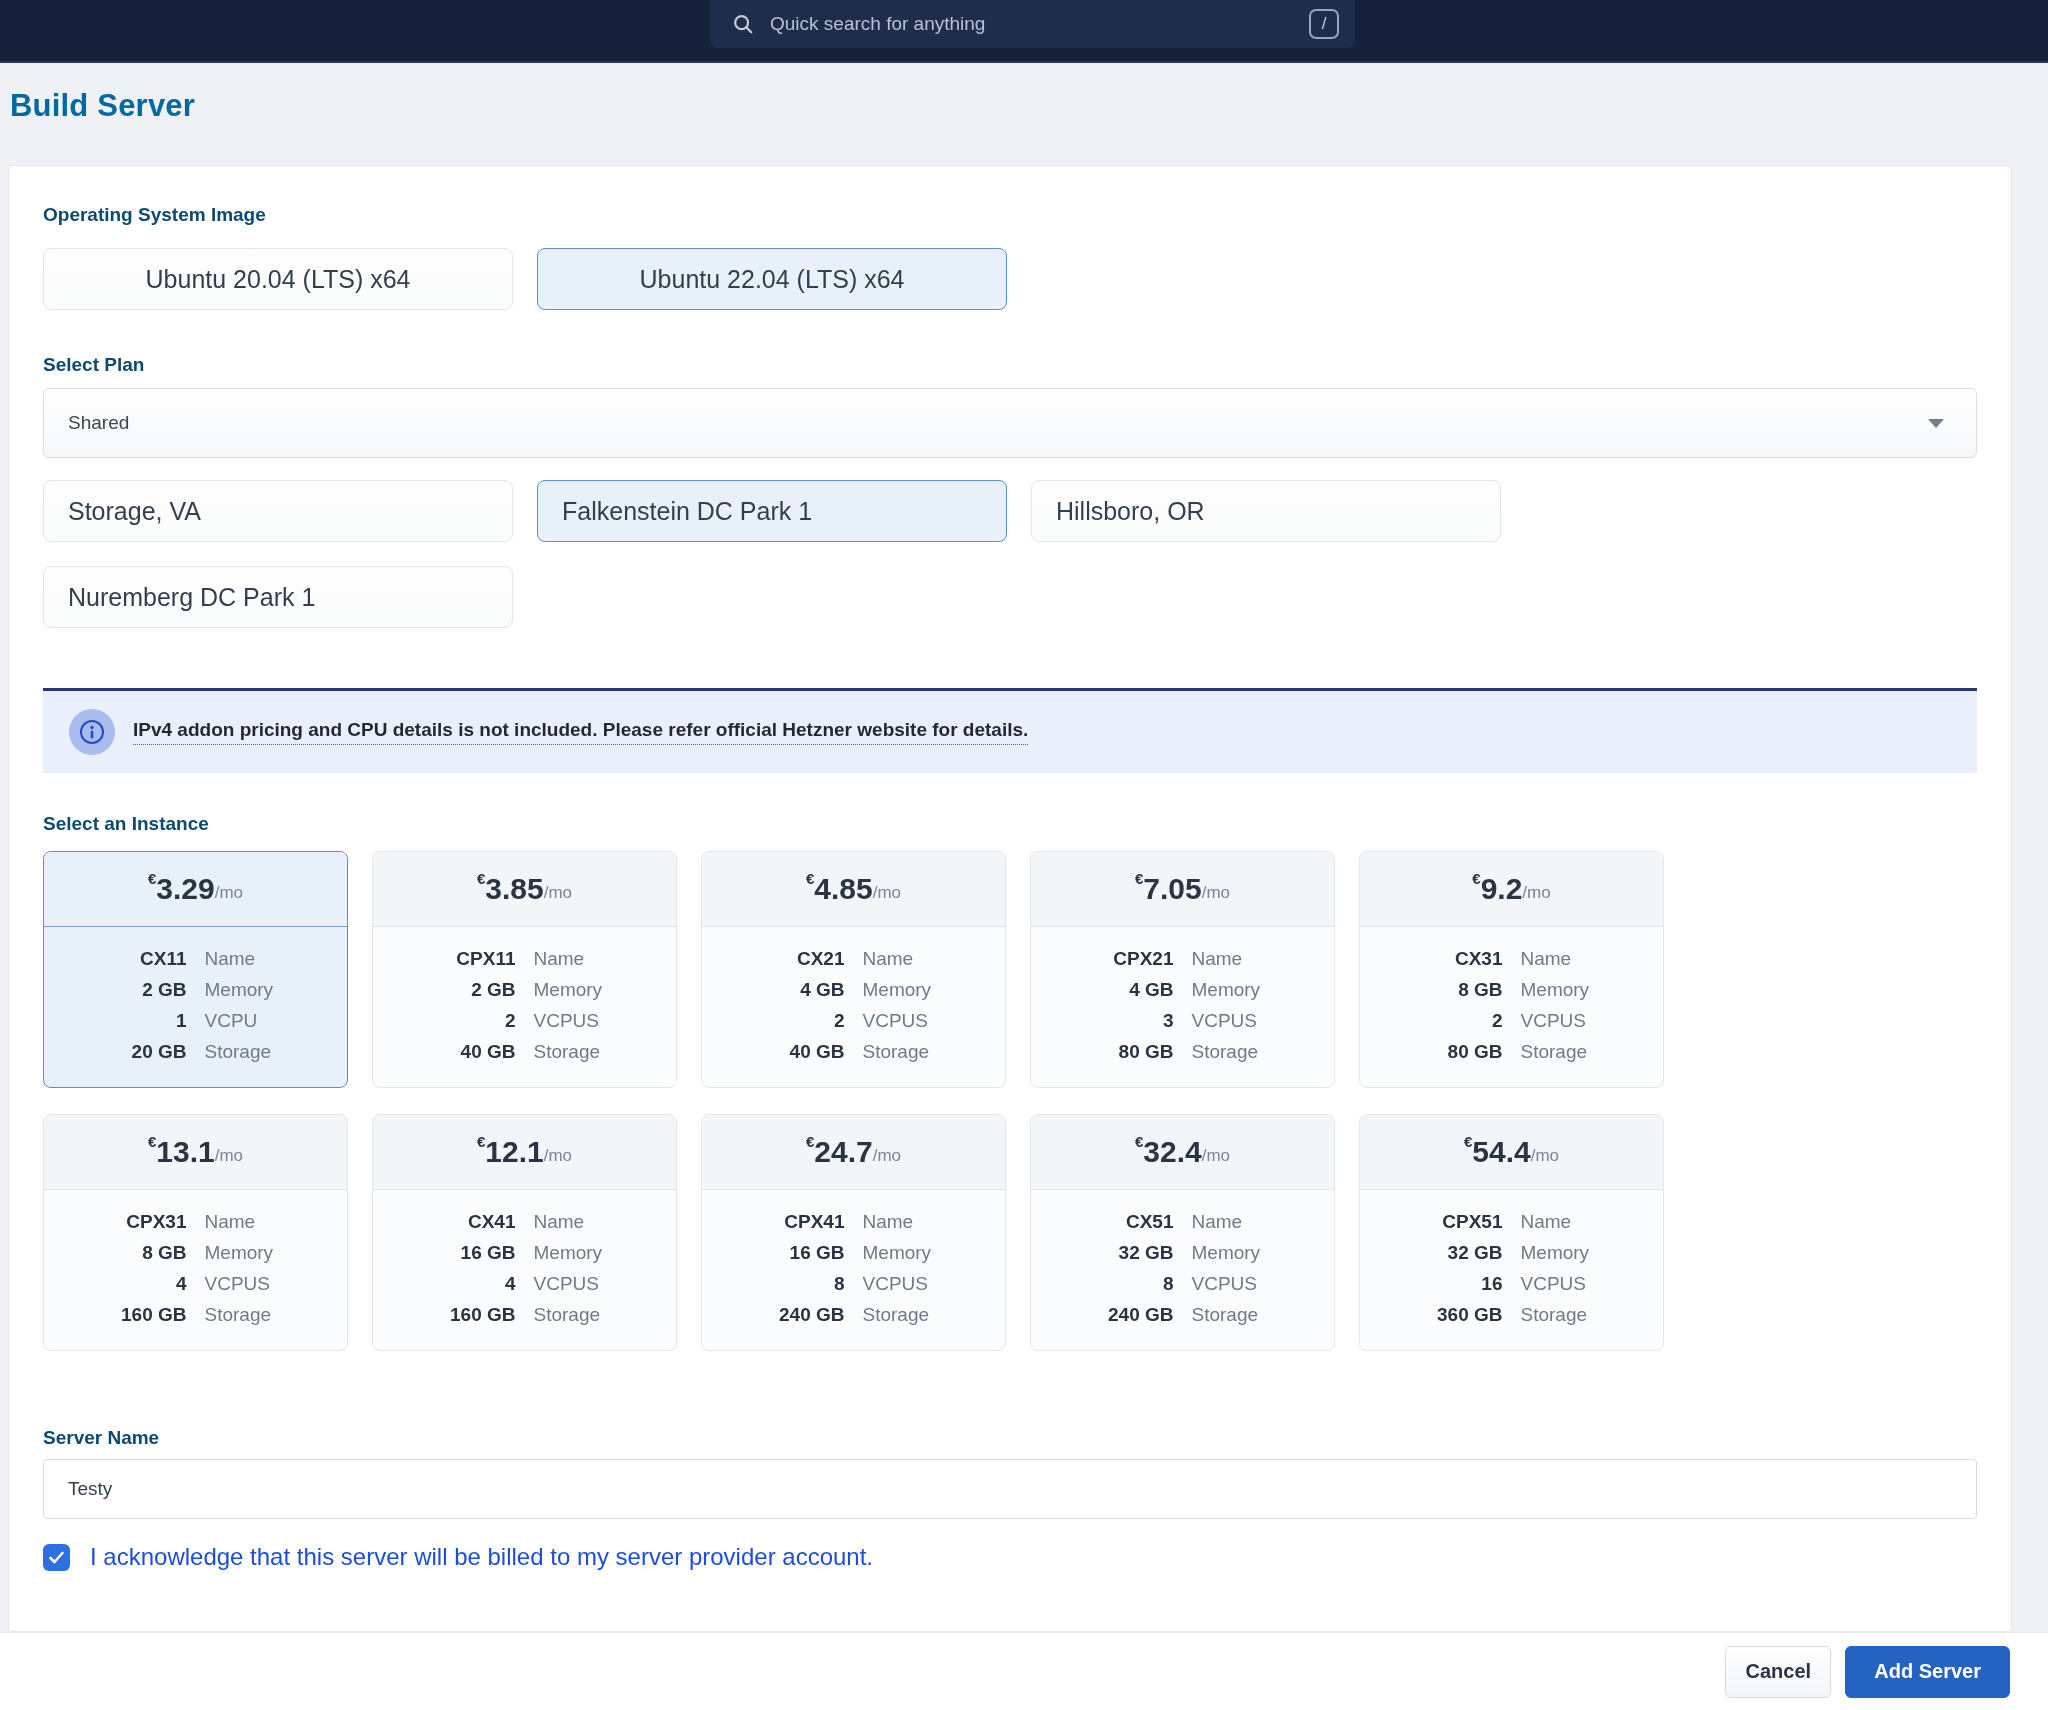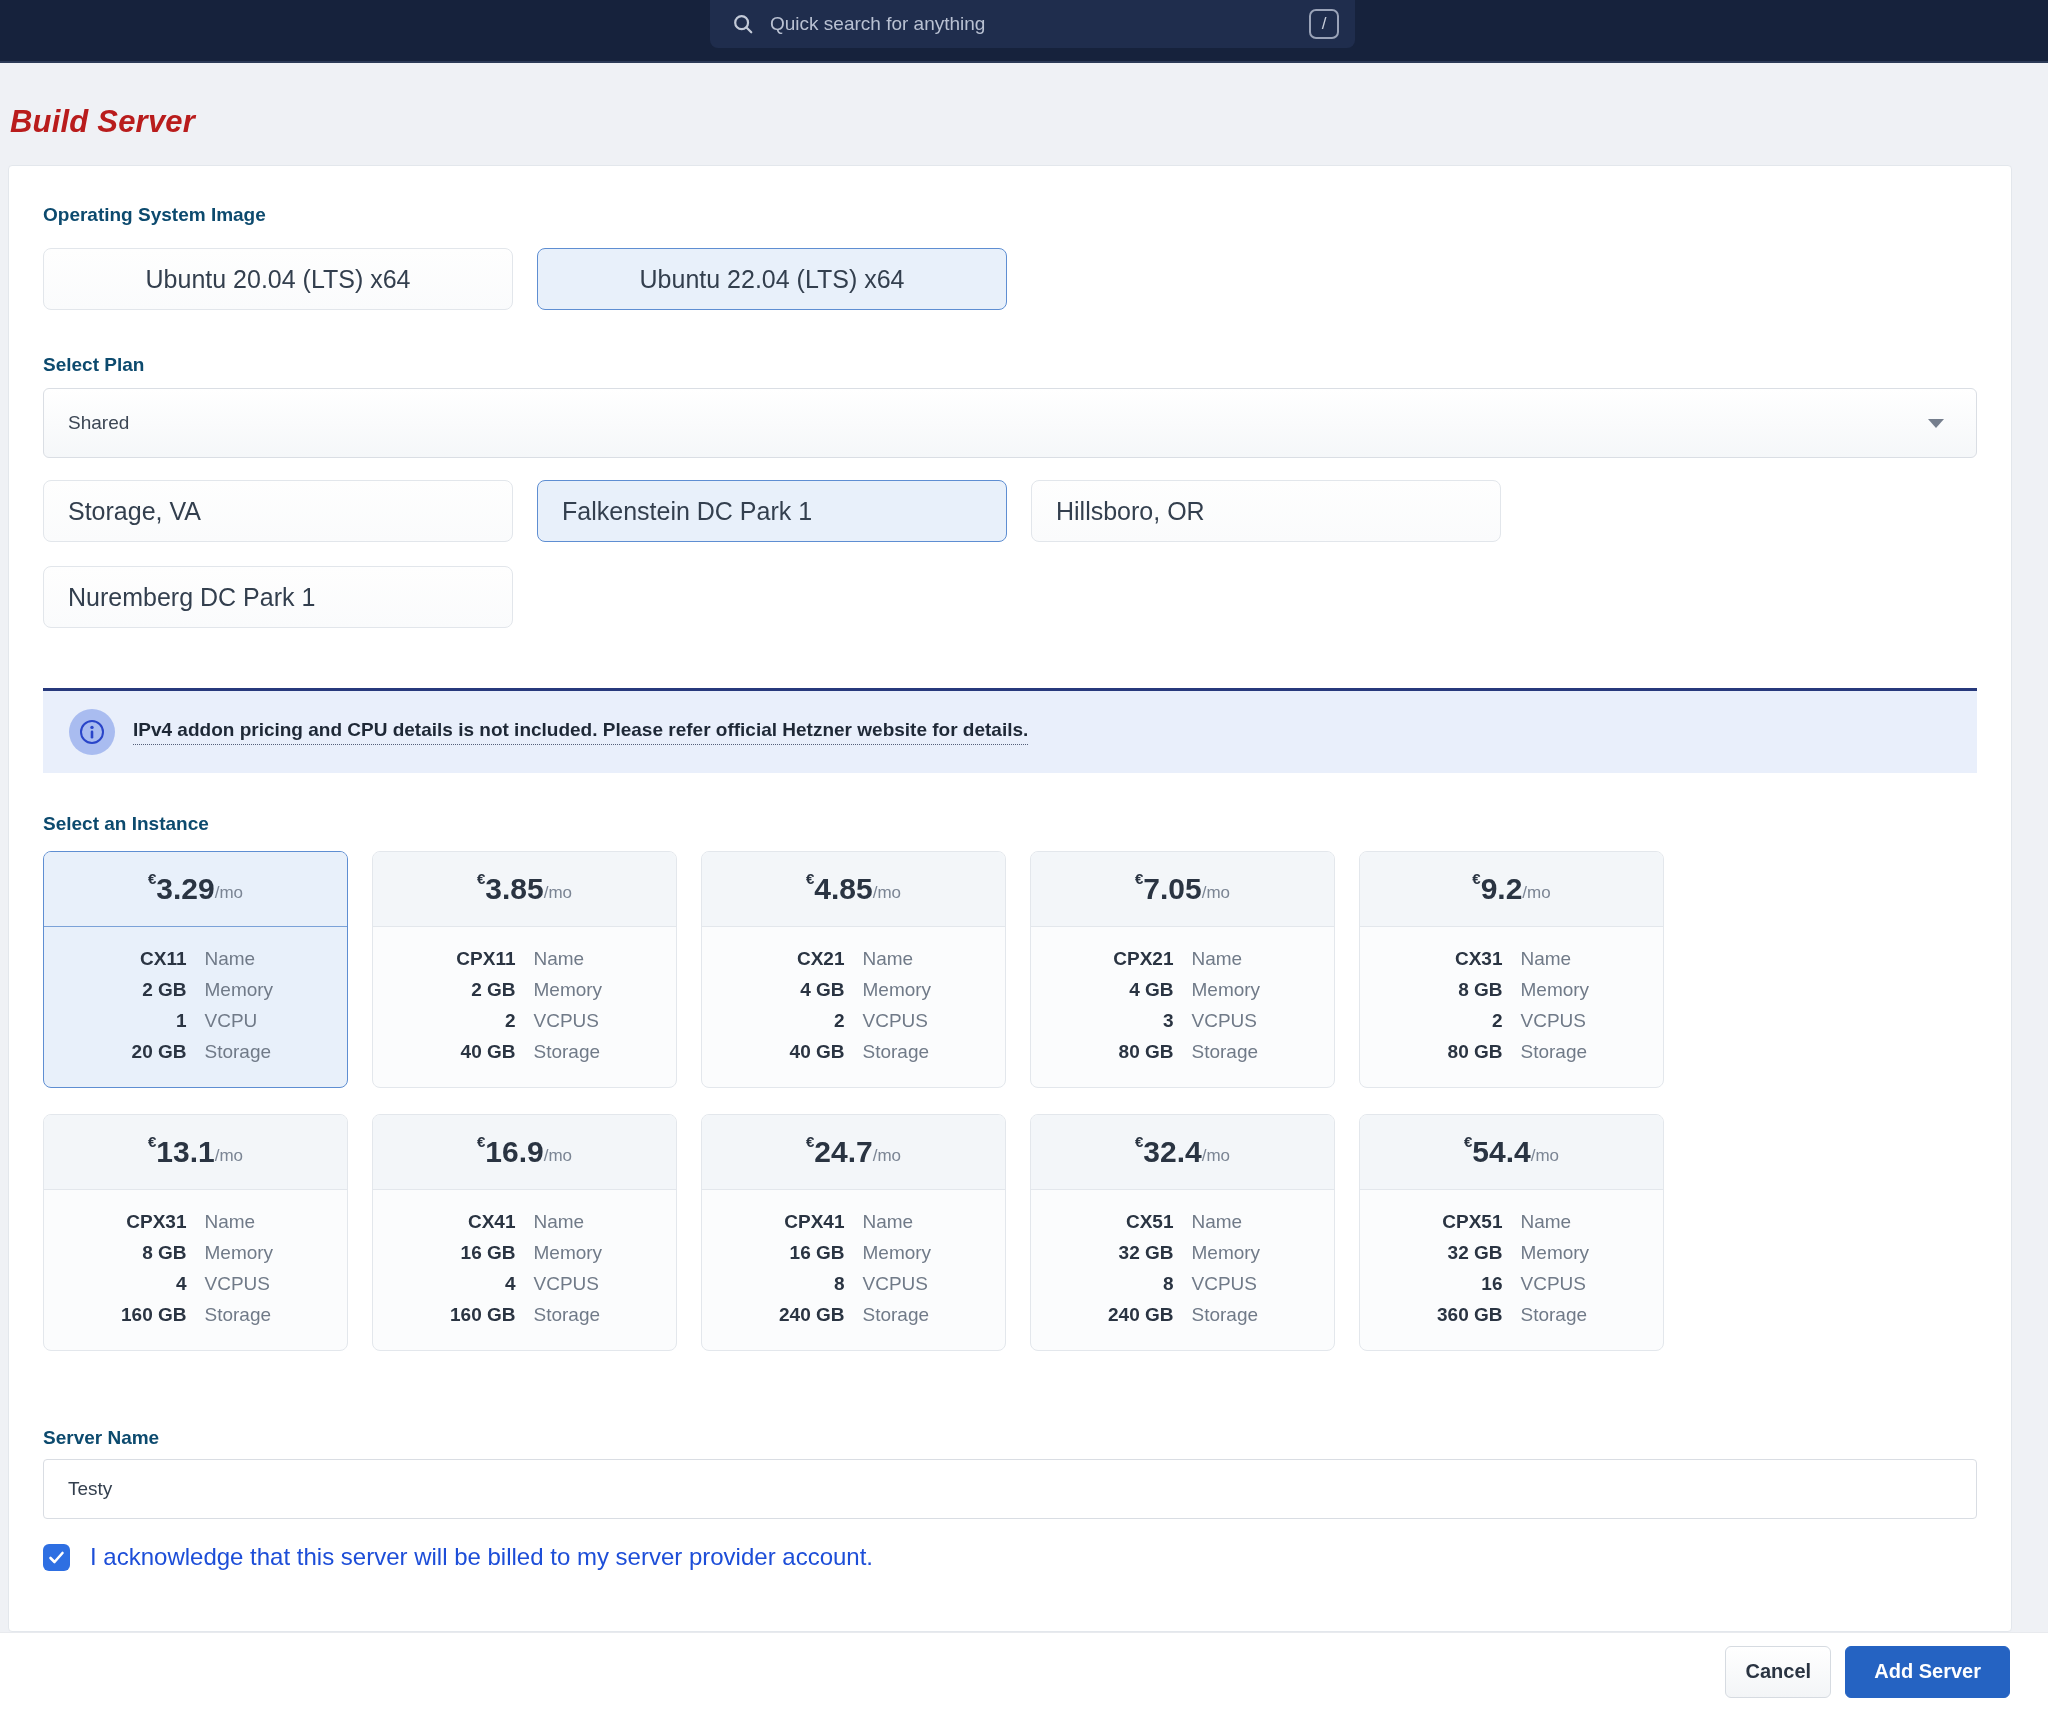--- a/index.html
+++ b/index.html
@@ -13,21 +13,21 @@
   body{font-family:"Liberation Sans","DejaVu Sans",sans-serif;background:var(--page-bg);position:relative;overflow:hidden;color:#1b2432;}
 
   
   .navbar{position:absolute;top:0;left:0;width:2048px;height:63px;background:var(--navbar-bg);border-bottom:2px solid #2c3a57;}
   .searchbox{position:absolute;left:710px;top:0;width:645px;height:48px;background:var(--navbar-search-bg);border-radius:0 0 8px 8px;display:flex;align-items:center;padding:0 16px 0 22px;}
   .search-input{flex:1;background:transparent;border:none;outline:none;color:#dfe4ee;font-size:19px;margin-left:16px;font-family:inherit;}
   .search-input::placeholder{color:#b9c1d2;}
   .kbd-hint{width:30px;height:30px;border:2px solid #9aa3b8;border-radius:7px;color:#c7cdda;font-size:17px;display:flex;align-items:center;justify-content:center;flex:0 0 auto;}
 
   
-  .page-title{position:absolute;left:10px;top:104px;font-size:31px;font-weight:700;color:#b91c1c;letter-spacing:.2px;font-style:italic;}
+  .page-title{position:absolute;left:10px;top:88px;font-size:31px;font-weight:700;color:#0369a1;letter-spacing:.2px;}
   .card{position:absolute;left:8px;top:165px;width:2004px;height:1467px;background:#fff;border:1px solid var(--card-border);border-radius:4px;padding:38px 34px 0 34px;overflow:hidden;}
 
   .section-label{font-size:19px;font-weight:700;color:#0c4a6e;}
 
   
   .opt-row{display:flex;flex-wrap:wrap;gap:24px;margin-top:22px;}
   .pill-btn{width:470px;height:62px;border:1px solid #e2e6eb;border-radius:8px;background:linear-gradient(#fefefe,#fafbfc);font-size:25px;color:#333f4e;display:flex;align-items:center;justify-content:center;cursor:pointer;}
   .pill-btn.left{justify-content:flex-start;padding-left:24px;}
   .pill-btn.selected{background:var(--selected-bg);border-color:var(--accent-blue);}
 
@@ -273,21 +273,21 @@
           </div>
           <div class="spec-row">
             <span class="spec-val">160 GB</span>
             <span class="spec-lab">Storage</span>
           </div>
         </div>
       </div>
       <div class="instance-card">
         <div class="price-head">
           <span class="cur">€</span>
-          <span class="amount">16.9</span>
+          <span class="amount">12.1</span>
           <span class="per">/mo</span>
         </div>
         <div class="spec-body">
           <div class="spec-row">
             <span class="spec-val">CX41</span>
             <span class="spec-lab">Name</span>
           </div>
           <div class="spec-row">
             <span class="spec-val">16 GB</span>
             <span class="spec-lab">Memory</span>

